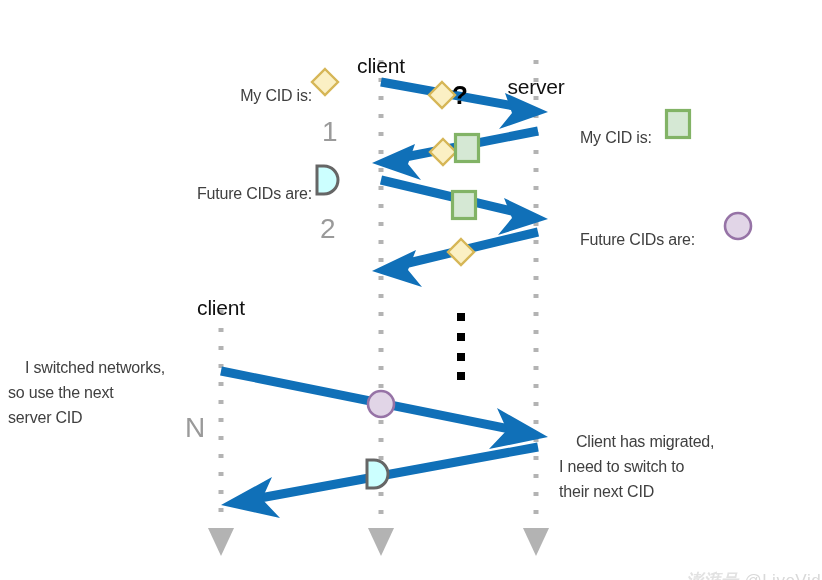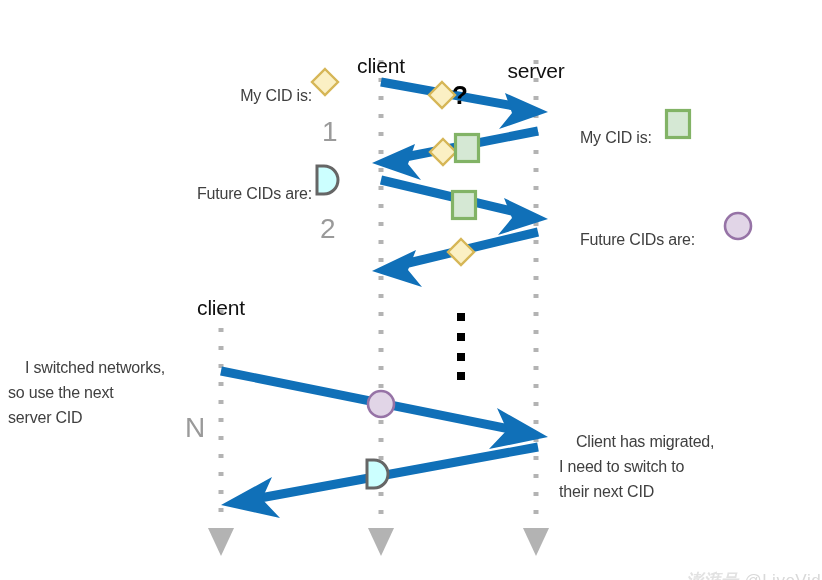--- a/index.html
+++ b/index.html
@@ -135,21 +135,21 @@
 
     <use href="#diamondShape" x="0" y="0" transform="translate(325,82)"></use>
     <use href="#squareShape" x="0" y="0" transform="translate(678,124)"></use>
     <use href="#semiShape" x="0" y="0" transform="translate(324,180)"></use>
     <use href="#circleShape" x="0" y="0" transform="translate(738,226)"></use>
   </svg>
 
   <div class="actor" style="left:331px;top:6px;width:100px;">
     <div>client</div>
   </div>
-  <div class="actor" style="left:486px;top:11px;width:100px;">
+  <div class="actor" style="left:486px;top:27px;width:100px;">
     <div>server</div>
   </div>
   <div class="actor" style="left:171px;top:248px;width:100px;">
     <div>client</div>
   </div>
 
   <div class="lbl right" style="left:60px;top:58px;width:252px;">
     <span>My CID is:</span>
   </div>
 

